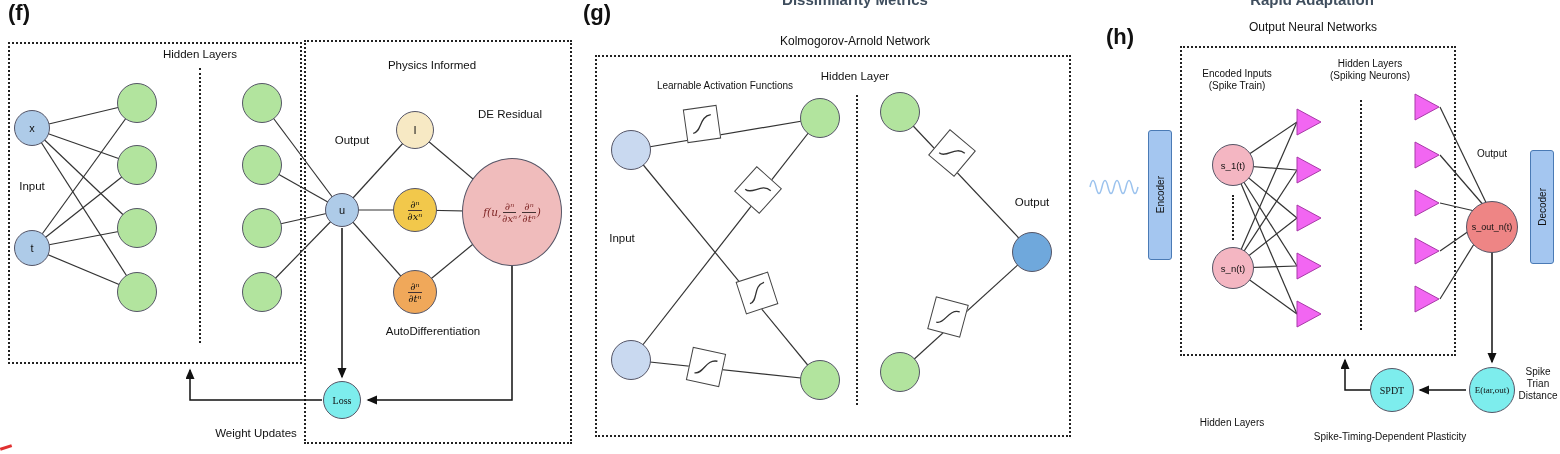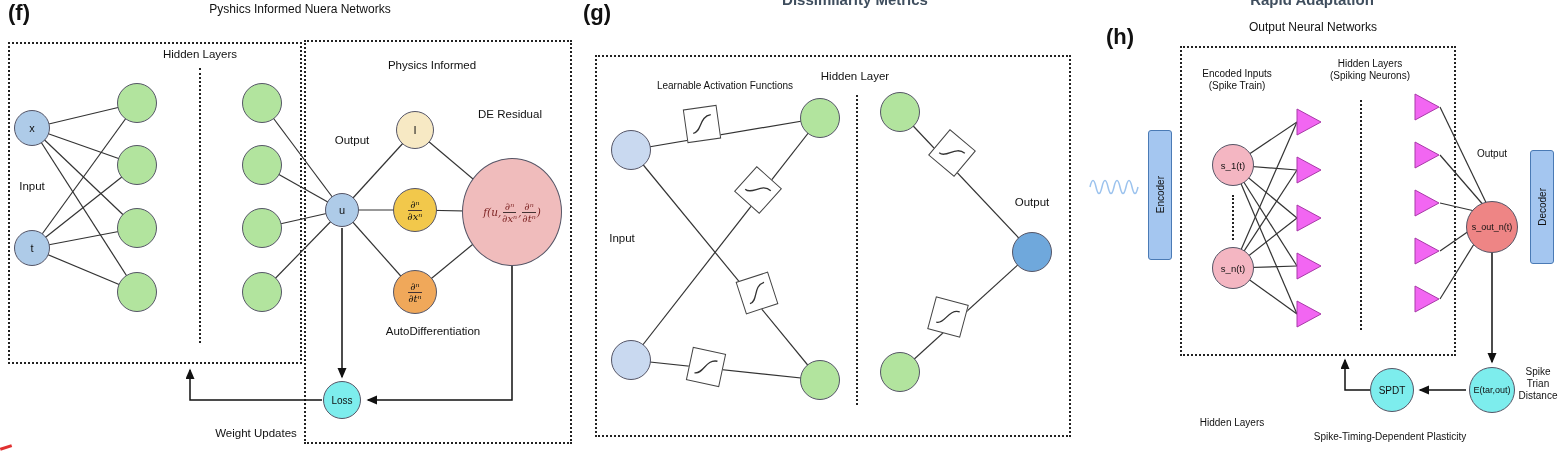--- a/index.html
+++ b/index.html
@@ -16,21 +16,21 @@
   .lbl{position:absolute;text-align:center;font-size:11.5px;line-height:1.2;z-index:3;}
   .small{font-size:10px;}
   .tag{position:absolute;font-size:22px;font-weight:800;z-index:3;}
   .cut-title{position:absolute;font-size:15px;font-weight:700;color:#3f4e5e;z-index:3;text-align:center;}
   .blue{background:#aecbe8;}
   .green{background:#b2e49e;}
   .cream{background:#f7e9c4;}
   .gold{background:#f2c84b;}
   .orange{background:#f0a85a;}
   .pinkbig{background:#f0bcbc;color:#7a1f1f;}
-  .cyan{background:#7deded;}
+  .cyan{background:#7deded;font-family:Liberation Serif, serif;}
   .kanblue{background:#c9d9f0;}
   .kanout{background:#6fa8dc;}
   .spikepink{background:#f4b6c2;font-size:9.5px;}
   .spikered{background:#ee8585;font-size:9px;}
   .sq{position:absolute;width:34px;height:34px;background:#fff;border:1.5px solid #444;
       display:flex;align-items:center;justify-content:center;z-index:2;box-sizing:border-box;}
   .tri{z-index:2;}
   .tri polygon{fill:#f266f2;stroke:#a83aa8;stroke-width:1;}
   .vrect{position:absolute;background:#a4c6f0;border:1px solid #4a7ab5;border-radius:3px;
          display:flex;align-items:center;justify-content:center;z-index:2;}
@@ -100,21 +100,20 @@
     <line class="edge" x1="1440" y1="203" x2="1492" y2="215"></line>
       <line class="edge" x1="1440" y1="251" x2="1492" y2="215"></line>
     <line class="edge" x1="1440" y1="299" x2="1492" y2="215"></line>
 
     <line class="arrow" x1="1492" y1="241" x2="1492" y2="362" marker-end="url(#arr)"></line>
     <line class="arrow" x1="1466" y1="390" x2="1420" y2="390" marker-end="url(#arr)"></line>
     <polyline class="arrow" points="1370,390 1345,390 1345,360" marker-end="url(#arr)"></polyline>
   </svg>
 
   <div class="tag" style="left:8px;top:0px">(f)</div>
-  <div class="lbl" style="left:130px;top:2px;width:340px;font-size:12px">Pyshics Informed Nuera Networks</div>
 
   <div class="dotbox" style="left:8px;top:42px;width:290px;height:318px"></div>
   <div class="dotbox" style="left:304px;top:40px;width:264px;height:400px"></div>
 
   <div class="lbl" style="left:150px;top:48px;width:100px">Hidden Layers</div>
   <div class="lbl" style="left:10px;top:180px;width:44px">Input</div>
 
   <div class="circle blue" style="left:14px;top:110px;width:36px;height:36px">
       <span>x</span>
     </div>
@@ -176,20 +175,21 @@
   </div>
 
   <div class="lbl" style="left:363px;top:325px;width:140px">AutoDifferentiation</div>
   <div class="circle cyan" style="left:323px;top:381px;width:38px;height:38px;font-size:10px">
       <span>Loss</span>
     </div>
   <div class="lbl" style="left:196px;top:427px;width:120px">Weight Updates</div>
 
   <div class="tag" style="left:583px;top:0px">(g)</div>
   <div class="cut-title" style="left:755px;top:-9px;width:200px">Dissimilarity Metrics</div>
+  <div class="lbl" style="left:730px;top:34px;width:250px;font-size:12px">Kolmogorov-Arnold Network</div>
 
   <div class="dotbox" style="left:595px;top:55px;width:472px;height:378px"></div>
 
   <div class="lbl small" style="left:645px;top:80px;width:160px">Learnable Activation Functions</div>
   <div class="lbl" style="left:805px;top:70px;width:100px">Hidden Layer</div>
   <div class="lbl" style="left:600px;top:232px;width:44px">Input</div>
 
   <div class="circle kanblue" style="left:611px;top:130px;width:40px;height:40px"></div>
   <div class="circle kanblue" style="left:611px;top:340px;width:40px;height:40px"></div>
 

